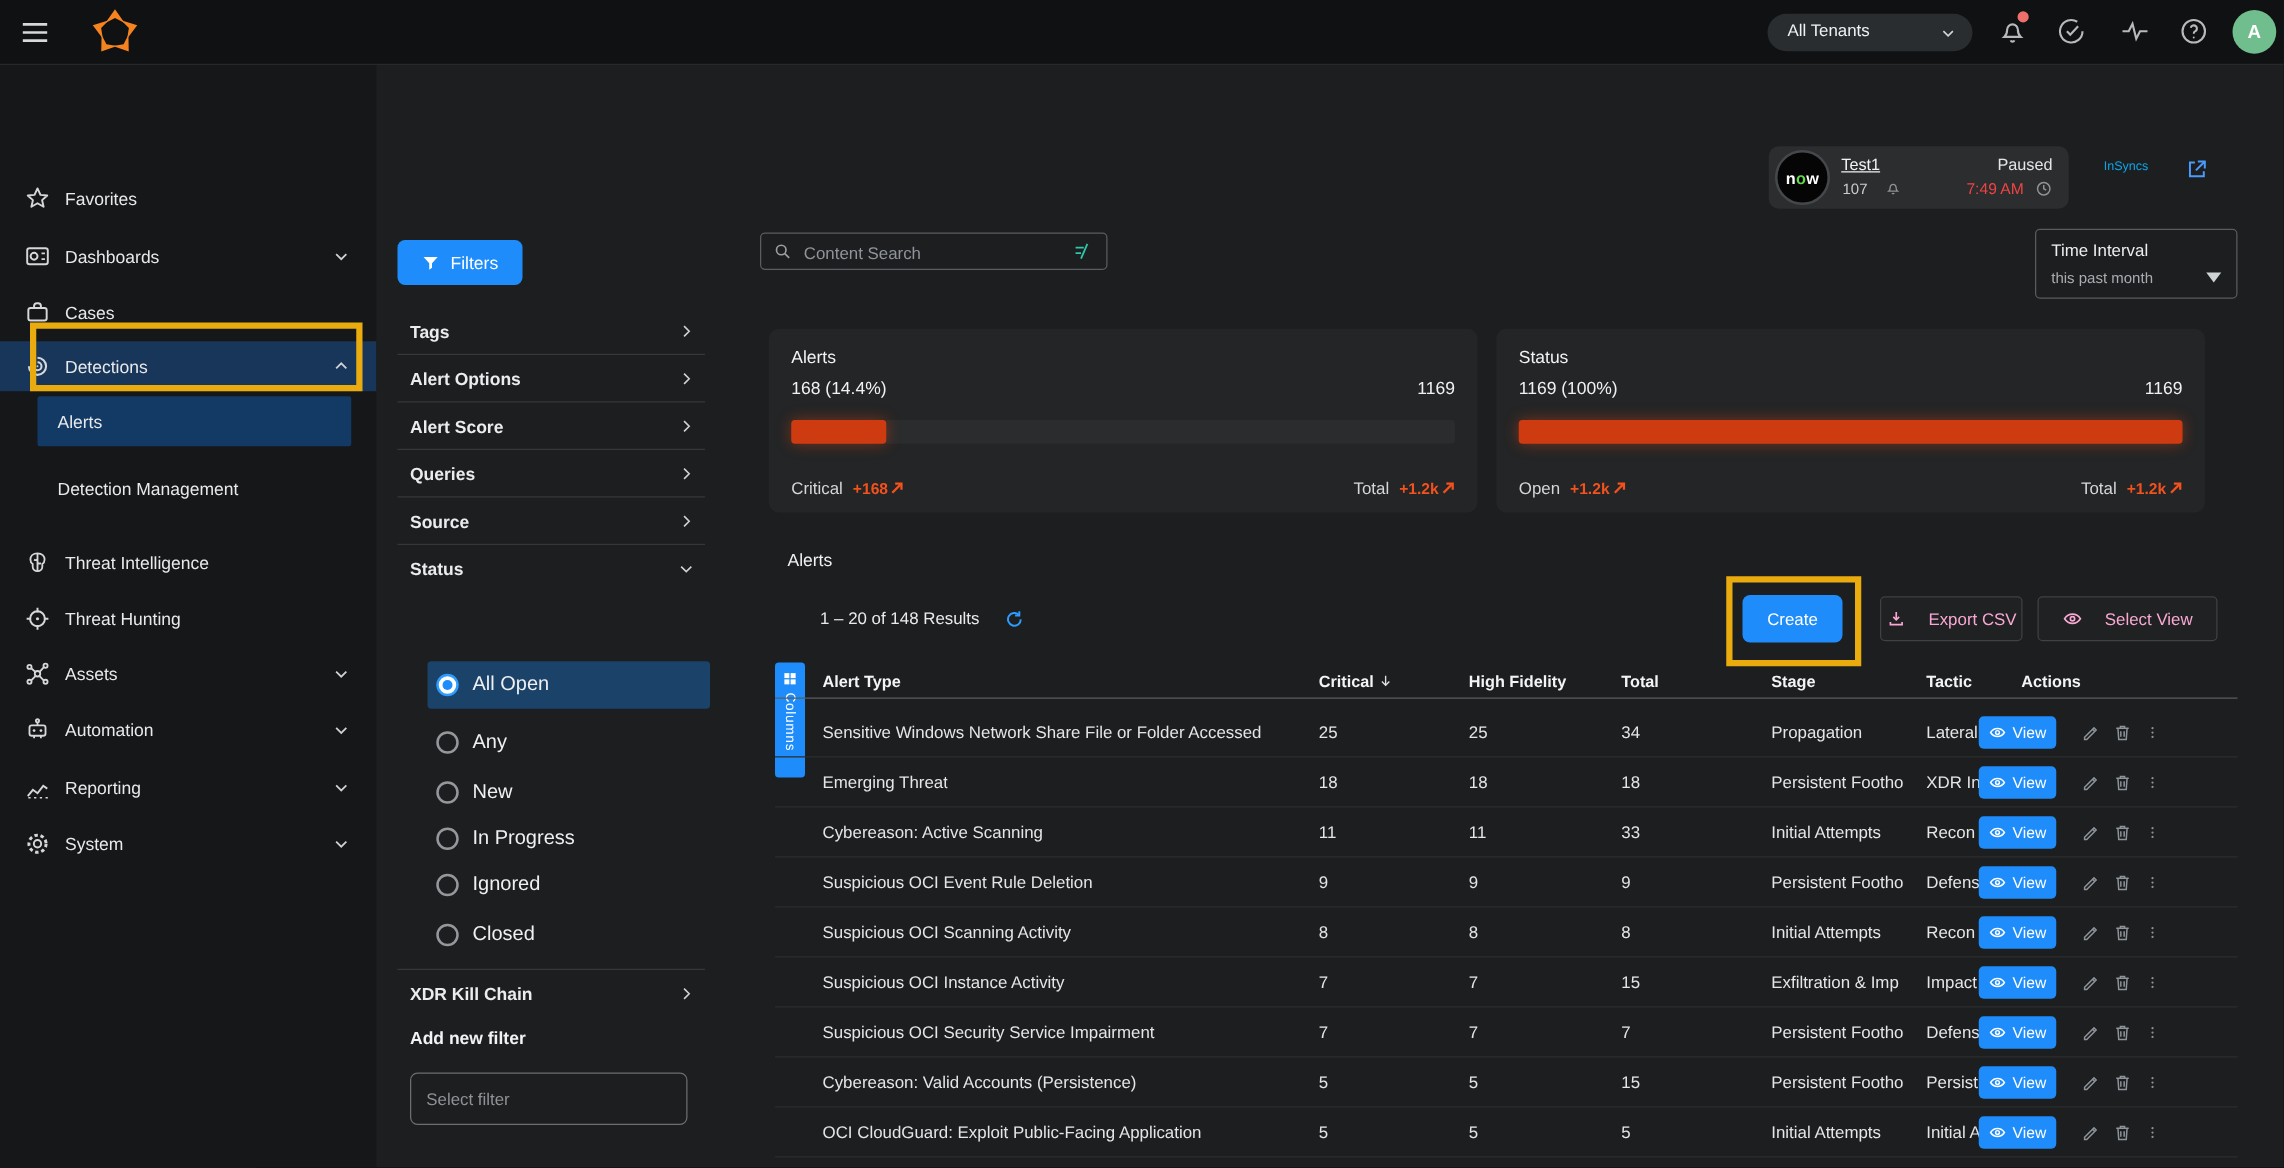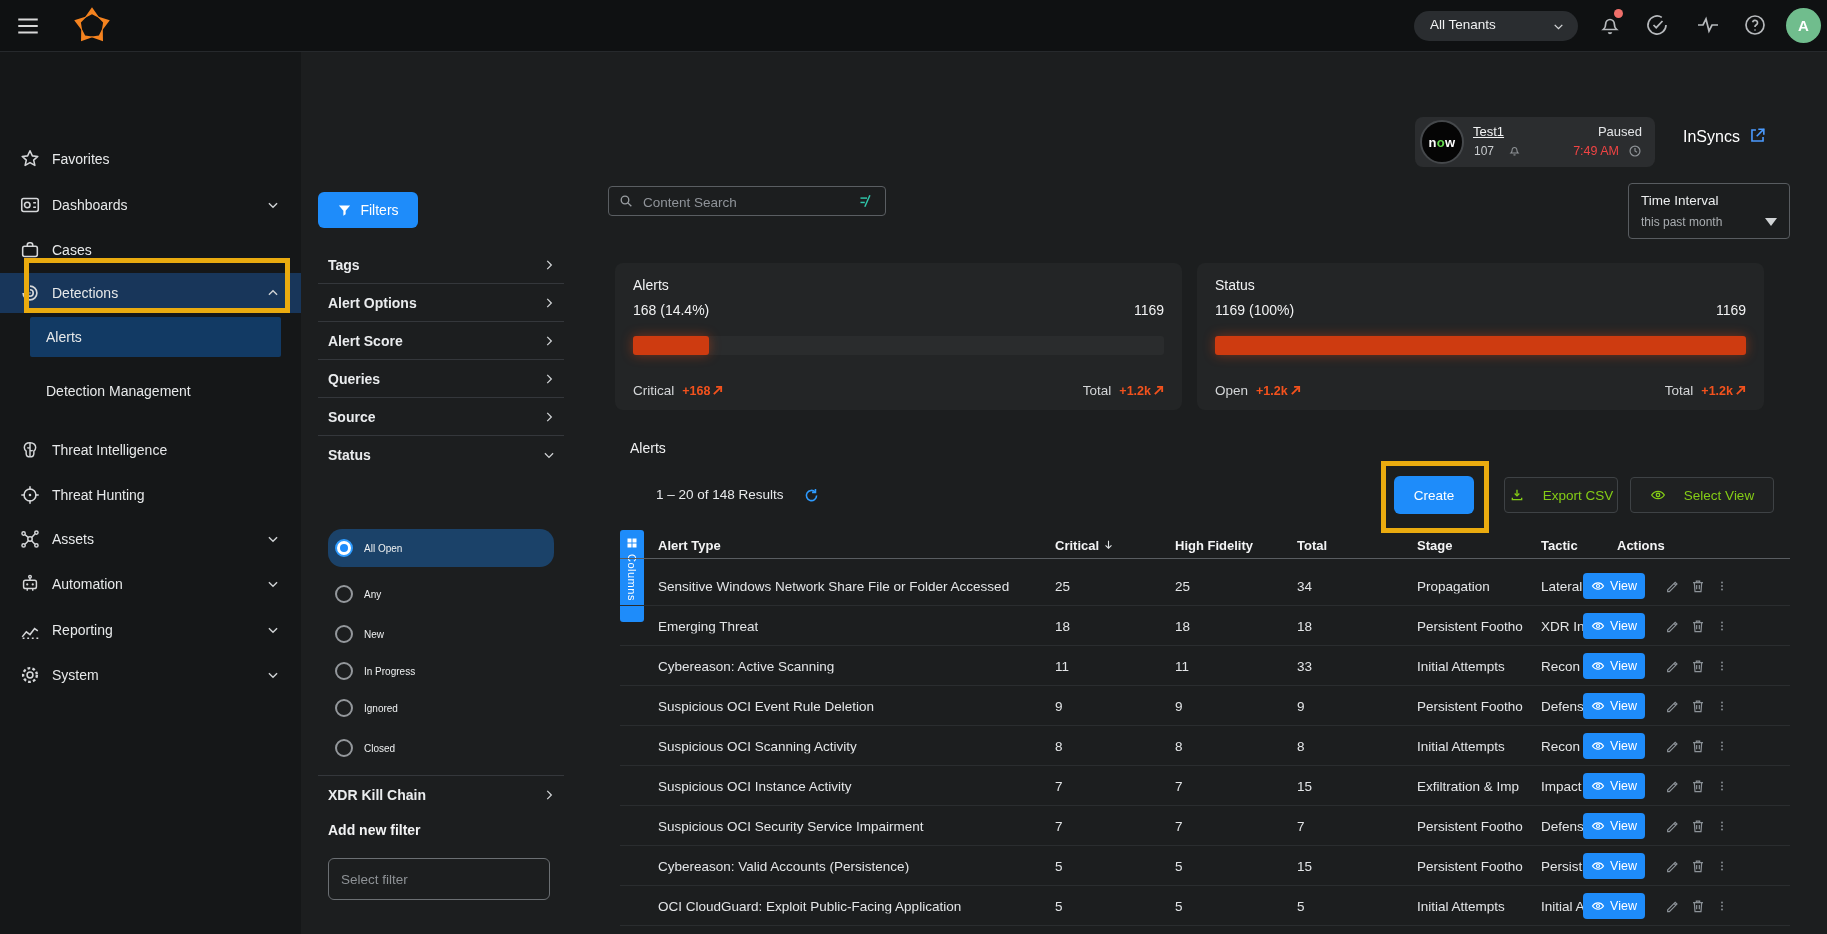--- a/index.html
+++ b/index.html
@@ -38,21 +38,21 @@
   .filters-btn{position:absolute;left:318px;top:192px;width:100px;height:36px;background:#1e8cfa;border-radius:6px;
     display:flex;align-items:center;justify-content:center;gap:8px;color:#fff;font-size:14px;cursor:pointer;}
   .filters-btn .fico{width:15px;height:15px;}
   .filter-row{position:absolute;left:318px;width:246px;height:38px;font-size:14px;color:#eaecee;cursor:pointer;font-weight:bold;}
   .filter-row.hasline{border-bottom:1px solid #34373b;box-sizing:border-box;}
   .filter-row .flbl{position:absolute;left:10px;top:50%;transform:translateY(-50%);}
   .filter-row .fchev{position:absolute;right:8px;top:50%;transform:translateY(-50%);width:14px;height:14px;color:#cfd2d4;}
   .ftext-input{position:absolute;left:328px;width:222px;height:34px;background:transparent;border:1px solid #6b6f73;border-radius:6px;
     color:#e8e8e8;font-size:13.5px;padding:0 12px;box-sizing:border-box;font-family:"Liberation Sans",sans-serif;outline:none;}
   .ftext-input::placeholder{color:#8e9296;}
-  .radio-row{position:absolute;left:328px;width:226px;height:38px;border-radius:14px;font-size:10px;color:#eef0f1;cursor:pointer;}
+  .radio-row{position:absolute;left:342px;width:226px;height:38px;border-radius:3px;font-size:16px;color:#eef0f1;cursor:pointer;}
   .radio-row.on{background:#1b4269;}
   .radio{position:absolute;left:7px;top:10px;width:18px;height:18px;border:2px solid #94989c;border-radius:50%;box-sizing:border-box;}
   .radio-row.on .radio{border-color:#2e9bff;background:#fff;}
   .radio-row.on .radio::after{content:"";position:absolute;inset:3px;border-radius:50%;background:#1e8cfa;}
   .radio-lbl{position:absolute;left:36px;top:50%;transform:translateY(-50%);}
   .add-filter-lbl{position:absolute;left:328px;top:822px;font-size:14px;font-weight:bold;color:#f2f3f4;}
 
   
   .search-box{position:absolute;left:608px;top:186px;width:278px;height:30px;border:1px solid #5a5e62;border-radius:4px;box-sizing:border-box;}
   .search-box .sico{position:absolute;left:9px;top:6px;width:16px;height:16px;color:#9a9ea2;}
@@ -64,21 +64,21 @@
   .sync-widget{position:absolute;left:1415px;top:117px;width:240px;height:50px;background:#2b2d2f;border-radius:8px;}
   .now-circle{position:absolute;left:5px;top:3px;width:44px;height:44px;border-radius:50%;background:#050505;border:2px solid #45484b;
     box-sizing:border-box;display:flex;align-items:center;justify-content:center;font-weight:bold;font-size:13px;color:#fff;letter-spacing:.3px;}
   .now-circle .o{color:#63d84d;}
   .sync-name{position:absolute;left:58px;top:7px;font-size:13px;color:#f2f3f4;text-decoration:underline;cursor:pointer;}
   .sync-count{position:absolute;left:59px;top:27px;font-size:12px;color:#c9cccf;}
   .sync-bell{position:absolute;left:93px;top:27px;width:13px;height:13px;color:#8f9397;}
   .sync-state{position:absolute;right:13px;top:7px;font-size:13px;color:#e3e5e7;}
   .sync-time{position:absolute;right:36px;top:27px;font-size:12.5px;color:#ef4444;}
   .sync-clock{position:absolute;right:13px;top:27px;width:14px;height:14px;color:#8f9397;}
-  .insyncs{position:absolute;left:1683px;top:128px;font-size:16px;color:#ffffff;cursor:pointer;}
+  .insyncs{position:absolute;left:1683px;top:128px;font-size:10px;color:#0ea5e9;cursor:pointer;}
   .insyncs-ico{position:absolute;left:1748px;top:126px;width:19px;height:19px;color:#4b9bff;cursor:pointer;}
 
   .time-box{position:absolute;top:183px;height:56px;border:1px solid #585c60;border-radius:4px;box-sizing:border-box;cursor:pointer;}
   .time-box .tb-l{position:absolute;left:12px;top:9px;font-size:13.5px;color:#eceeef;}
   .time-box .tb-v{position:absolute;left:12px;top:31px;font-size:12px;color:#a9adb1;}
   .time-box .tri{position:absolute;right:12px;bottom:12px;width:0;height:0;border-left:6px solid transparent;border-right:6px solid transparent;border-top:8px solid #d0d3d5;}
 
   
   .mcard{position:absolute;top:263px;width:567px;height:147px;background:#232526;border-radius:8px;}
   .mcard .mtitle{position:absolute;left:18px;top:14px;font-size:14px;color:#f2f3f4;}
@@ -92,21 +92,21 @@
   .mb-left{position:absolute;left:0;top:0;display:flex;align-items:center;}
   .mb-right{position:absolute;right:0;top:0;display:flex;align-items:center;}
 
   
   .section-title{position:absolute;left:630px;top:440px;font-size:14px;color:#f0f1f2;}
   .results-text{position:absolute;left:656px;top:487px;font-size:13.5px;color:#e8eaec;}
   .refresh-ico{position:absolute;left:803px;top:487px;width:17px;height:17px;color:#2e9bff;cursor:pointer;}
   .create-btn{position:absolute;left:1394px;top:476px;width:80px;height:38px;background:#1e8cfa;border-radius:6px;color:#fff;
     font-size:13.5px;display:flex;align-items:center;justify-content:center;cursor:pointer;}
   .ghost-btn{position:absolute;top:477px;height:36px;border:1px solid #3e4245;background:#1f2122;border-radius:4px;box-sizing:border-box;
-    color:#84cc16;font-size:13.5px;display:flex;align-items:center;justify-content:center;gap:18px;cursor:pointer;}
+    color:#f9a8d4;font-size:13.5px;display:flex;align-items:center;justify-content:center;gap:18px;cursor:pointer;}
   .ghost-btn .gico{width:16px;height:16px;}
   .columns-tab{position:absolute;left:620px;top:530px;width:24px;height:92px;background:#1e8cfa;border-radius:3px;color:#fff;cursor:pointer;}
   .columns-tab .cgrid{position:absolute;left:6px;top:7px;width:12px;height:12px;}
   .columns-tab .ctext{position:absolute;left:6px;top:24px;writing-mode:vertical-rl;font-size:11px;letter-spacing:.5px;}
   .thead{position:absolute;left:620px;top:532px;width:1170px;height:26px;}
   .th{position:absolute;top:50%;transform:translateY(-50%);font-weight:bold;font-size:13px;color:#f3f4f5;white-space:nowrap;display:flex;align-items:center;gap:3px;}
   .th .sort{width:13px;height:13px;color:#dfe2e4;}
   .thead-line{position:absolute;left:620px;top:558px;width:1170px;height:1px;background:#595d61;}
   .trow{position:absolute;left:620px;width:1170px;height:40px;border-bottom:1px solid #2a2d2f;box-sizing:border-box;font-size:13.5px;color:#e3e5e7;}
   .cell{position:absolute;top:50%;transform:translateY(-50%);white-space:nowrap;}

